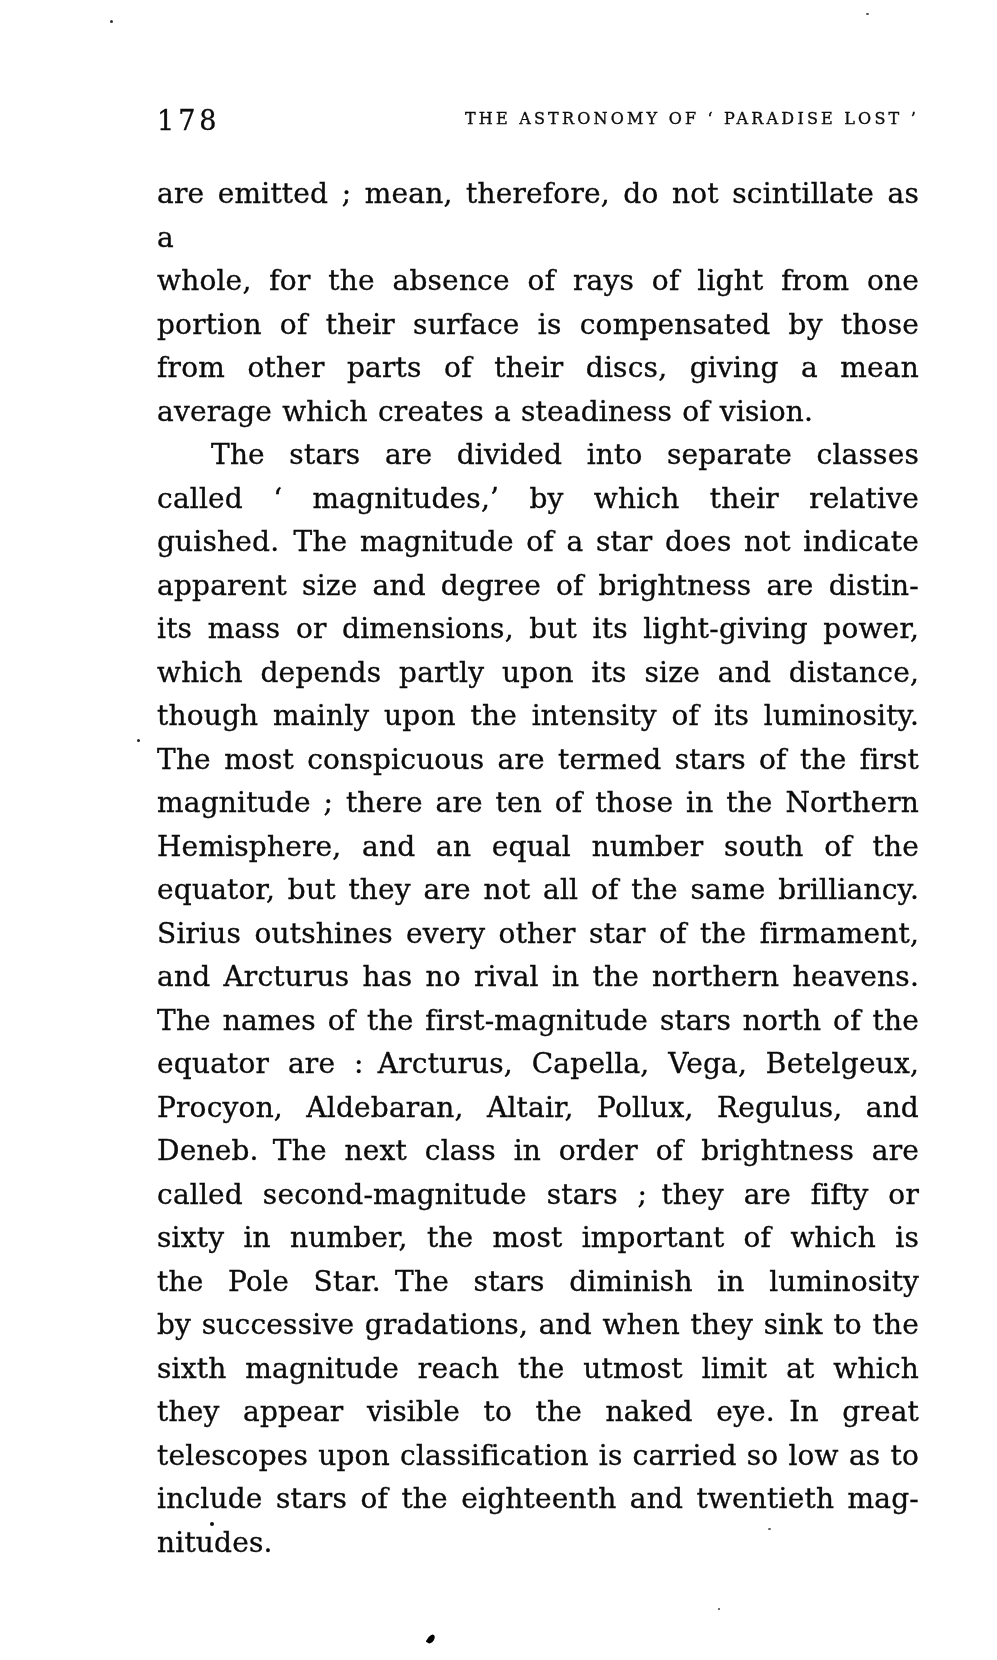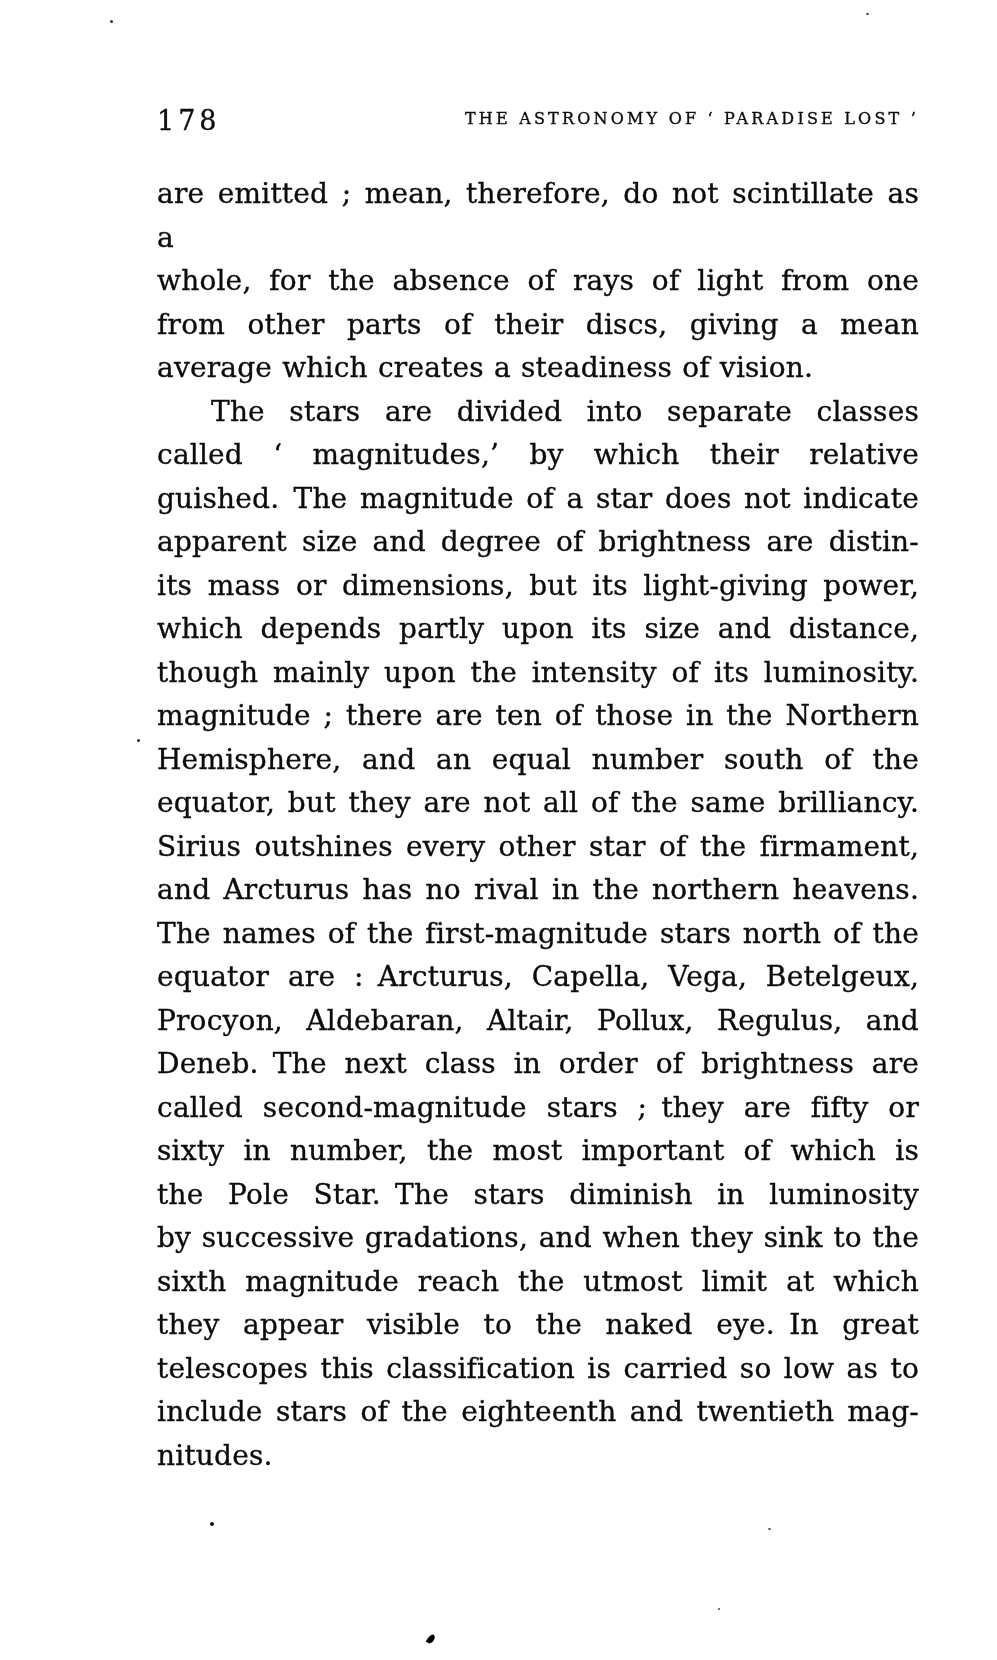--- a/index.html
+++ b/index.html
@@ -86,45 +86,47 @@
 <div class="page" style="--paper: #ffffff; --ink: #0c0c0c;">
 
   <header class="pagehead">
     <span class="pagenum">178</span>
     <div class="runhead">THE ASTRONOMY OF ‘ PARADISE LOST ’</div>
   </header>
 
   <main class="textblock">
       <div class="line">are emitted ; mean, therefore, do not scintillate as a</div>
       <div class="line">whole, for the absence of rays of light from one</div>
+      <div class="line">portion of their surface is compensated by those</div>
       <div class="line">from other parts of their discs, giving a mean</div>
       <div class="line flush">average which creates a steadiness of vision.</div>
       <div class="line indent">The stars are divided into separate classes</div>
       <div class="line">called ‘ magnitudes,’ by which their relative</div>
       <div class="line">guished. The magnitude of a star does not indicate</div>
       <div class="line">apparent size and degree of brightness are distin-</div>
       <div class="line">its mass or dimensions, but its light-giving power,</div>
       <div class="line">which depends partly upon its size and distance,</div>
       <div class="line">though mainly upon the intensity of its luminosity.</div>
+      <div class="line">The most conspicuous are termed stars of the first</div>
       <div class="line">magnitude ; there are ten of those in the Northern</div>
       <div class="line">Hemisphere, and an equal number south of the</div>
       <div class="line">equator, but they are not all of the same brilliancy.</div>
       <div class="line">Sirius outshines every other star of the firmament,</div>
       <div class="line">and Arcturus has no rival in the northern heavens.</div>
       <div class="line">The names of the first-magnitude stars north of the</div>
       <div class="line">equator are : Arcturus, Capella, Vega, Betelgeux,</div>
       <div class="line">Procyon, Aldebaran, Altair, Pollux, Regulus, and</div>
       <div class="line">Deneb. The next class in order of brightness are</div>
       <div class="line">called second-magnitude stars ; they are fifty or</div>
       <div class="line">sixty in number, the most important of which is</div>
       <div class="line">the Pole Star. The stars diminish in luminosity</div>
       <div class="line">by successive gradations, and when they sink to the</div>
       <div class="line">sixth magnitude reach the utmost limit at which</div>
       <div class="line">they appear visible to the naked eye. In great</div>
-      <div class="line">telescopes this classification is carried so low as to</div>
+      <div class="line">telescopes upon classification is carried so low as to</div>
       <div class="line">include stars of the eighteenth and twentieth mag-</div>
       <div class="line flush">nitudes.</div>
     </main>
 
   <i class="speck s1"></i>
   <i class="speck s2"></i>
   <i class="speck s3"></i>
   <i class="speck s4"></i>
   <i class="speck s5"></i>
   <i class="speck s6"></i>

